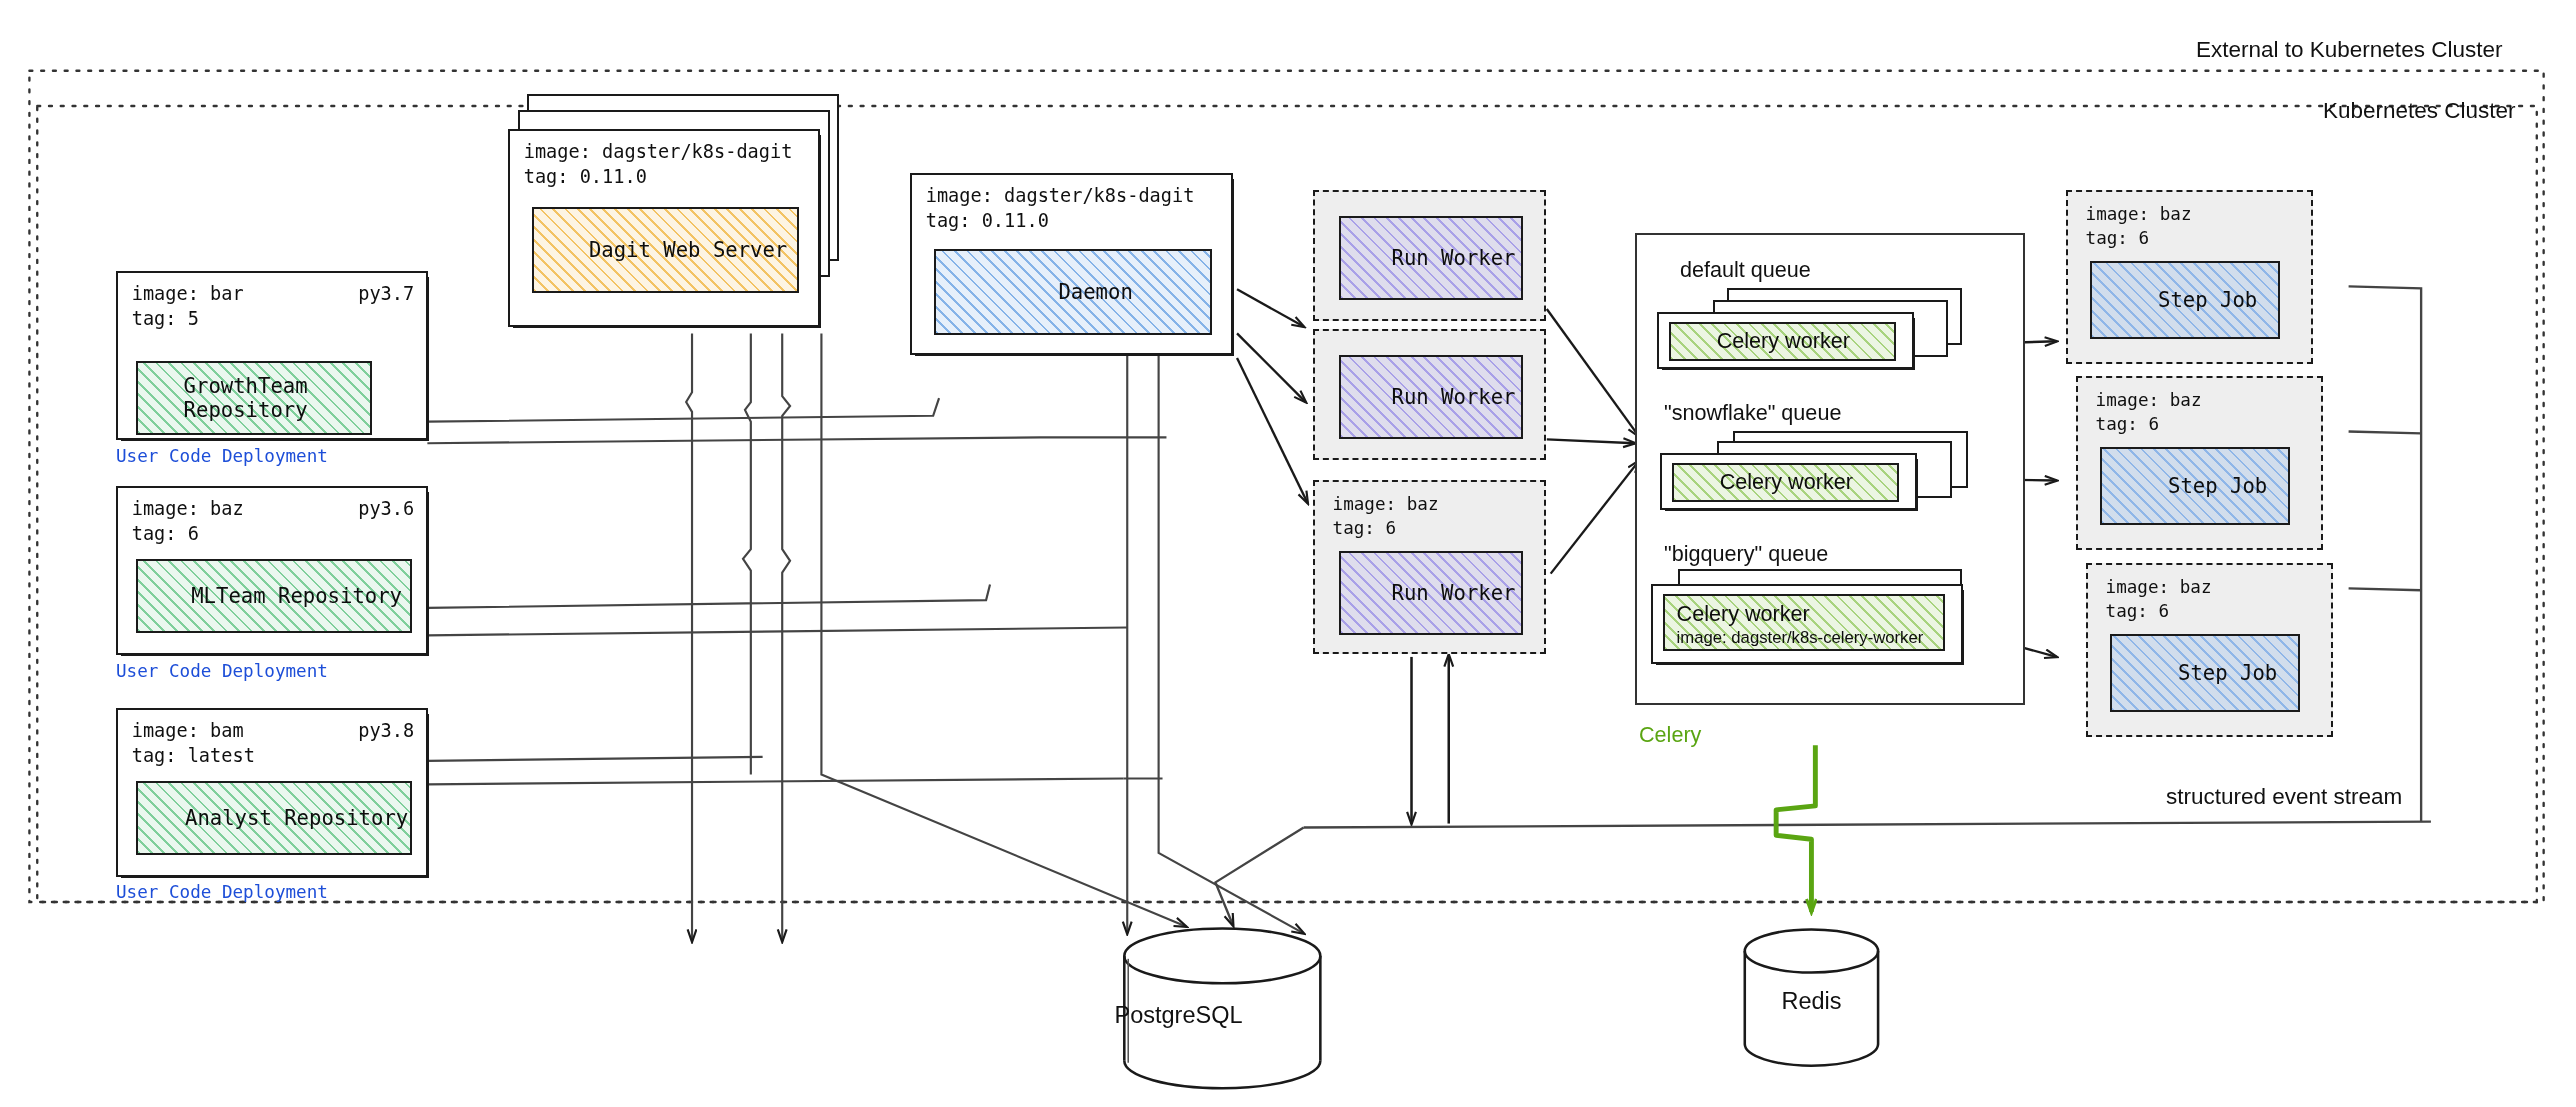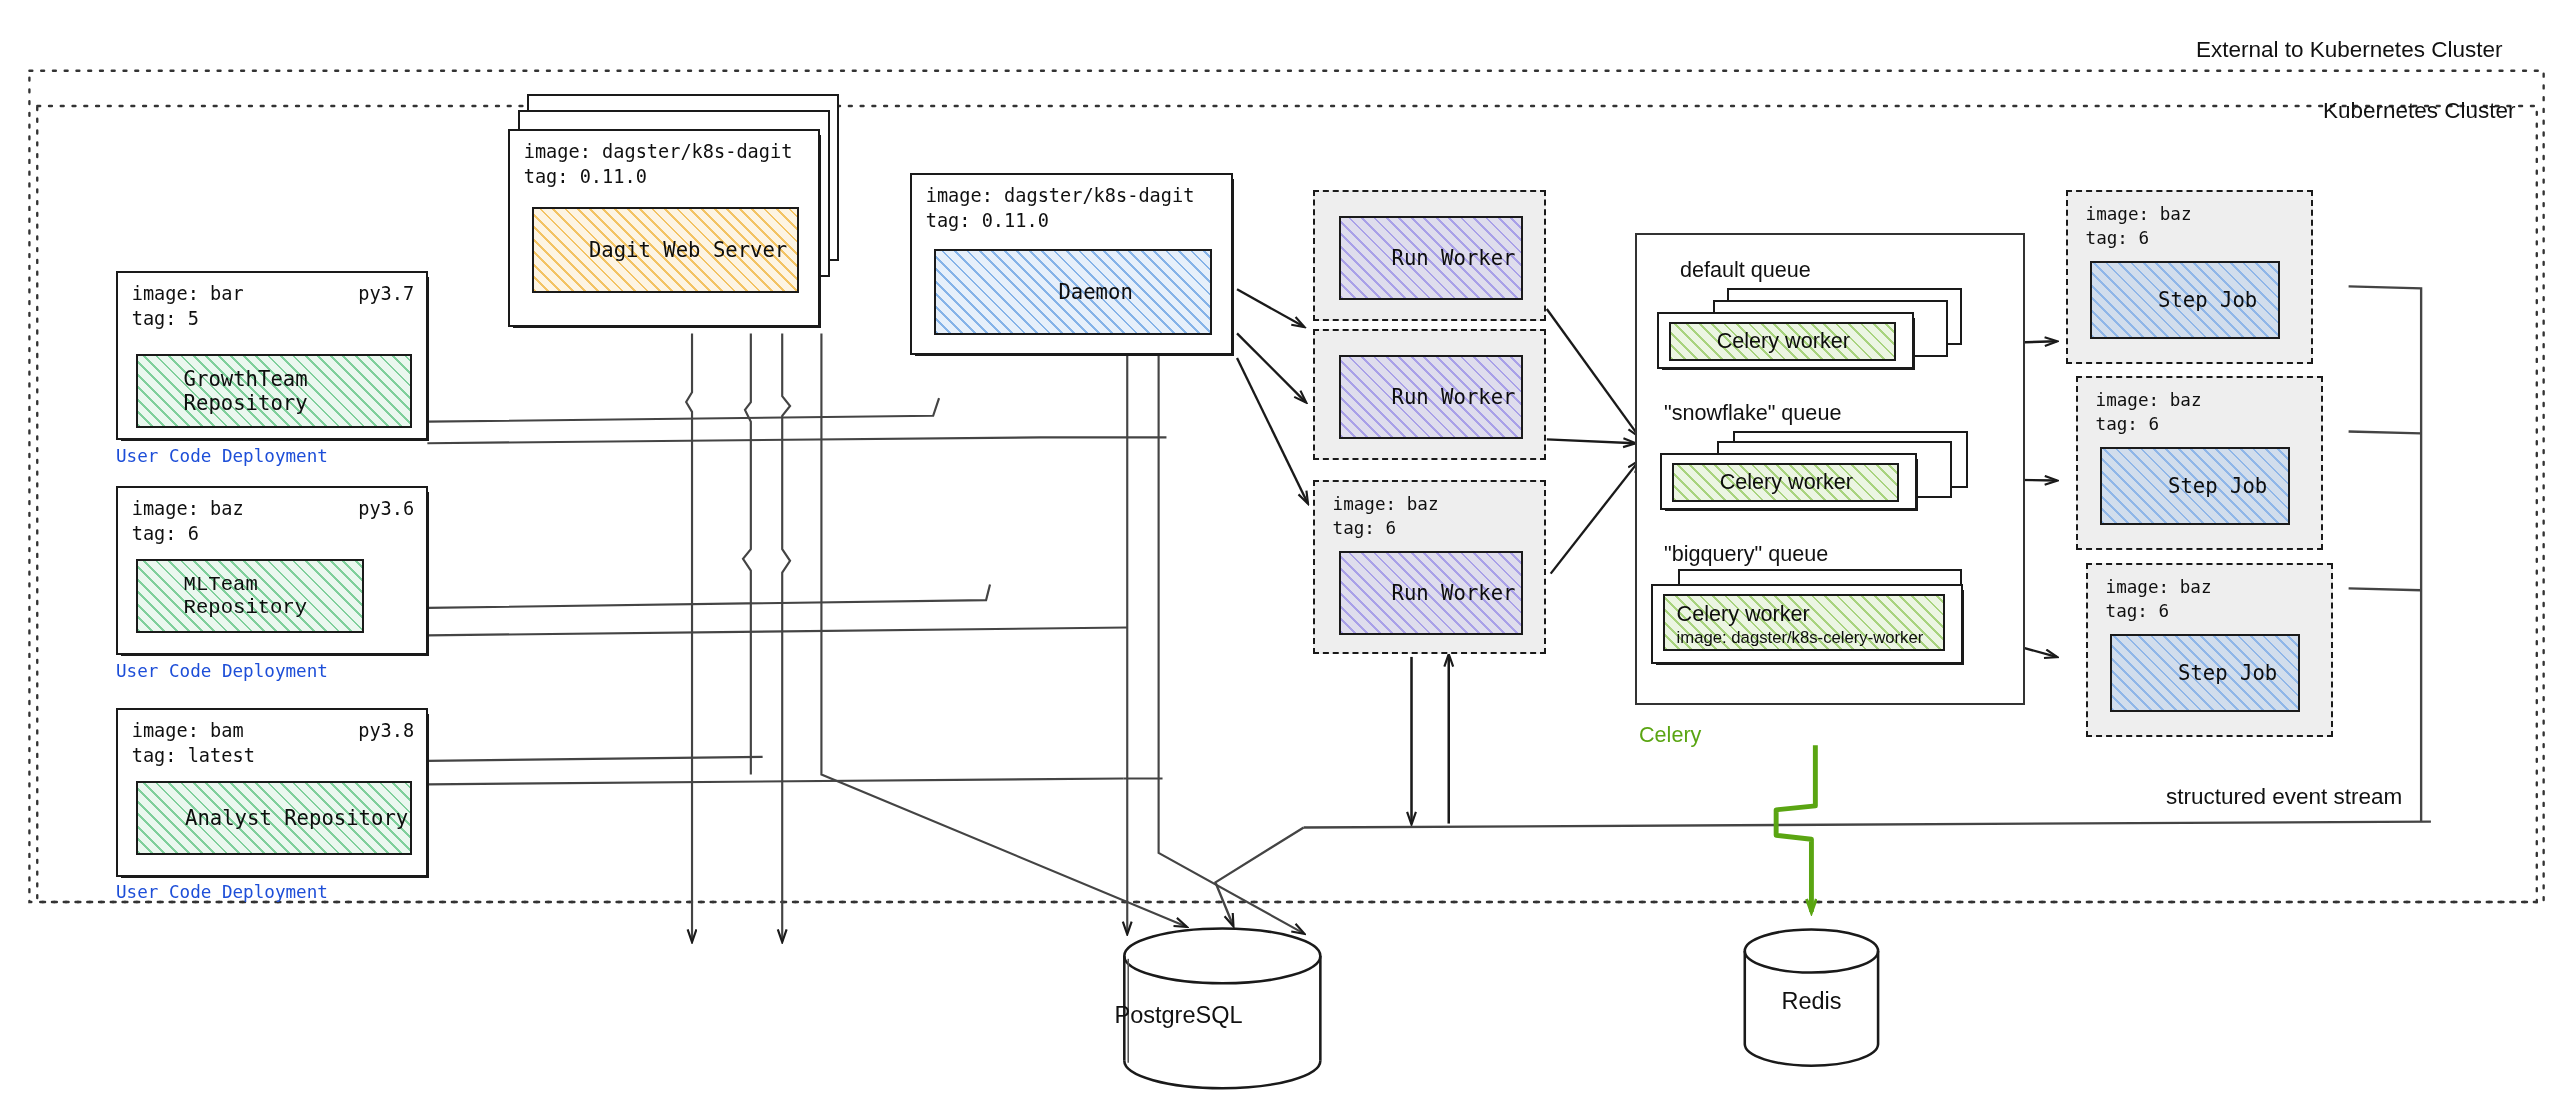--- a/index.html
+++ b/index.html
@@ -141,28 +141,28 @@
     </g>
   </svg>
 
   <div class="region-label" style="left:2196px;top:37px;">External to Kubernetes Cluster</div>
   <div class="region-label" style="left:2323px;top:98px;">Kubernetes Cluster</div>
   <div class="region-label" style="left:2166px;top:784px;">structured event stream</div>
 
   <div class="hbox" style="left:116px;top:271px;width:312px;height:169px;">
     <div class="meta"><span class="py">py3.7</span><span>image: bar</span>
 <span>tag: 5</span></div>
-    <div class="chip green" style="left:17.6px;top:81px;width:276px;height:74px;">GrowthTeam Repository</div>
+    <div class="chip green" style="left:17.6px;top:88px;width:236px;height:74px;">GrowthTeam Repository</div>
   </div>
   <div class="ucd" style="left:116px;top:446px;">User Code Deployment</div>
 
   <div class="hbox" style="left:116px;top:486px;width:312px;height:169px;">
     <div class="meta"><span class="py">py3.6</span><span>image: baz</span>
 <span>tag: 6</span></div>
-    <div class="chip green" style="left:17.6px;top:71px;width:228px;height:74px;font-family:Liberation Mono, monospace;">MLTeam Repository</div>
+    <div class="chip green" style="left:17.6px;top:71px;width:276px;height:74px;">MLTeam Repository</div>
   </div>
   <div class="ucd" style="left:116px;top:661px;">User Code Deployment</div>
 
   <div class="hbox" style="left:116px;top:708px;width:312px;height:169px;">
     <div class="meta"><span class="py">py3.8</span><span>image: bam</span>
 <span>tag: latest</span></div>
     <div class="chip green" style="left:17.6px;top:71px;width:276px;height:74px;">Analyst Repository</div>
   </div>
   <div class="ucd" style="left:116px;top:882px;">User Code Deployment</div>
 

